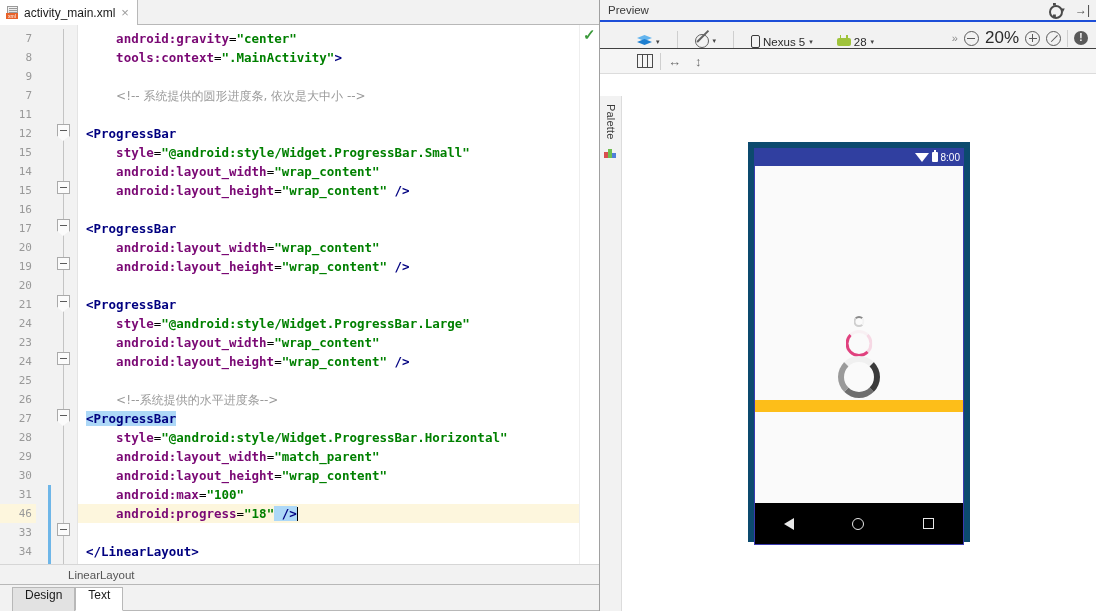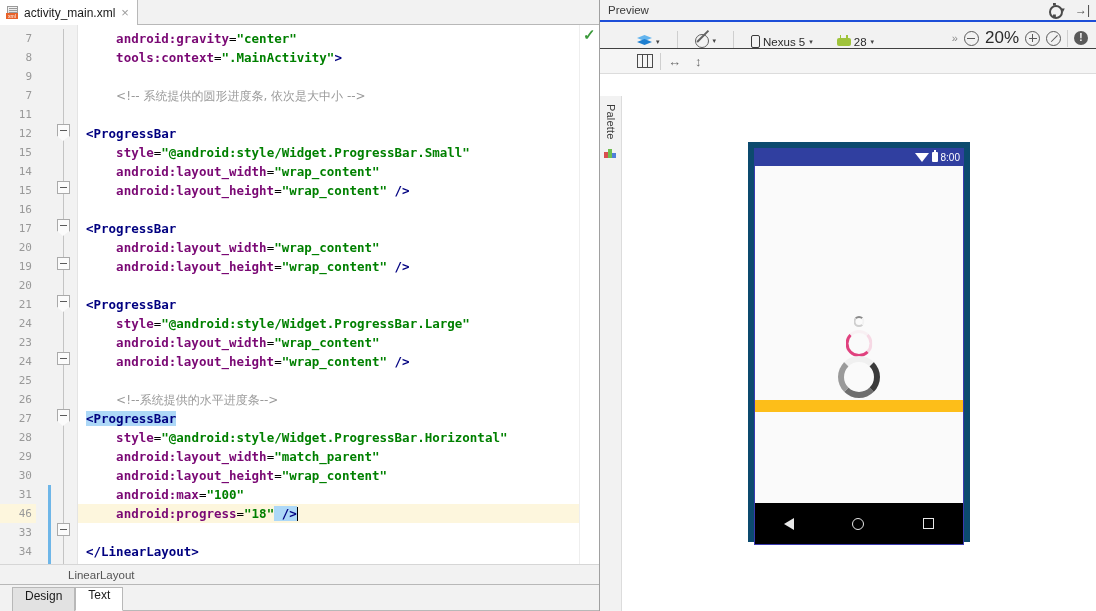--- a/index.html
+++ b/index.html
@@ -216,22 +216,22 @@
   
   .bottom-tabs {
     height: 27px;
     flex: none;
     background: #f2f2f2;
     border-top: 1px solid #b8b8b8;
     display: flex; align-items: stretch;
     padding-left: 12px;
   }
   .btab {
-    display: flex; align-items: flex-end;
-    padding: 8px 12px;
+    display: flex; align-items: flex-start;
+    padding: 0 12px;
     font-size: 12px;
     color: #1a1a1a;
     background: #e2e2e2;
     border: 1px solid #b8b8b8;
     border-bottom: none;
     margin-top: 2px;
   }
   .btab.active {
     background: #ffffff;
     border-bottom: 1px solid #ffffff;

